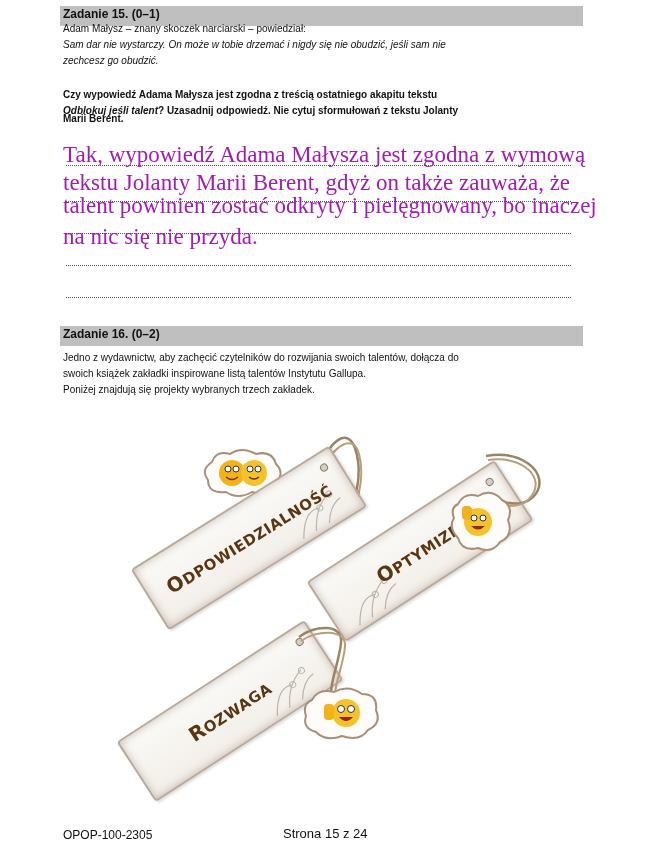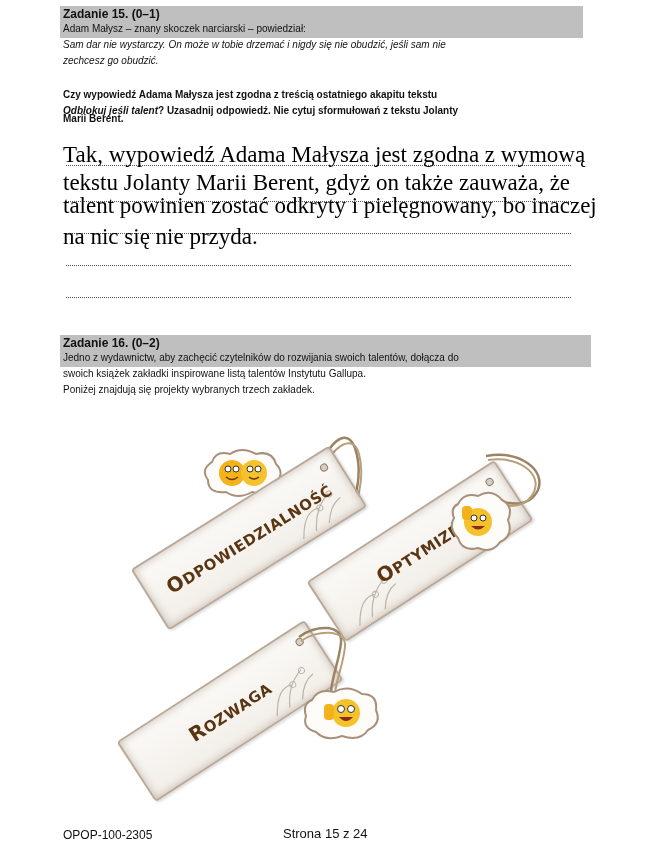--- a/index.html
+++ b/index.html
@@ -1,26 +1,26 @@
 <!DOCTYPE html>
 <html><head>
 <meta charset="utf-8">
 <style>
   html, body { margin: 0; padding: 0; background: #ffffff; }
   body { width: 658px; height: 843px; position: relative; overflow: hidden;
          font-family: "Liberation Sans", sans-serif; color: #111; }
   .abs { position: absolute; }
-  .task-bar { position: absolute; left: 60px; width: 523px; height: 32px; background: #bfbfbf; }
+  .task-bar { position: absolute; left: 60px; width: 523px; height: 20px; background: #bfbfbf; }
   .task-title { position: absolute; left: 3px; top: 1px; font-size: 12px; font-weight: bold; line-height: 14px; color: #111; }
   .line { position: absolute; left: 63px; font-size: 10px; line-height: 14px; white-space: nowrap; color: #111; }
   .italic { font-style: italic; }
   .bold { font-weight: bold; }
   .dots { position: absolute; left: 66px; width: 505px; height: 0; border-top: 1.5px dotted #555; }
   .answer { position: absolute; left: 63px; font-family: "Liberation Serif", serif; font-size: 23px;
-            line-height: 27px; color: #000000; white-space: nowrap; }
+            line-height: 27px; color: #a21caf; white-space: nowrap; }
   .footer { position: absolute; top: 826px; font-size: 13px; color: #111; }
 
   
   .bm { position: absolute; width: 230px; height: 68px; border-radius: 4px;
         background: linear-gradient(180deg,#fbfaf7 0%,#f2eee8 100%);
         border: 2px solid #b9a99a; box-shadow: inset 0 0 8px rgba(140,110,90,0.45), 1px 2px 3px rgba(0,0,0,0.15);
         transform-origin: center center; }
   .bm-text { position: absolute; left: 0; right: 0; top: 22px; text-align: center;
              font-family: "DejaVu Sans", sans-serif; font-weight: bold; color: #5a3512;
              font-size: 15px; letter-spacing: 0.5px; white-space: nowrap; }
@@ -49,21 +49,21 @@
 <div class="dots" style="top:201px;"></div>
 <div class="dots" style="top:233px;"></div>
 <div class="dots" style="top:265px;"></div>
 <div class="dots" style="top:297px;"></div>
 
 <div class="answer" style="top:141px;">Tak, wypowiedź Adama Małysza jest zgodna z wymową</div>
 <div class="answer" style="top:169px;">tekstu Jolanty Marii Berent, gdyż on także zauważa, że</div>
 <div class="answer" style="top:192px;">talent powinien zostać odkryty i pielęgnowany, bo inaczej</div>
 <div class="answer" style="top:223px;">na nic się nie przyda.</div>
 
-<div class="task-bar" style="top:335px;padding-left:8px;">
+<div class="task-bar" style="top:326px;">
   <span class="task-title">Zadanie 16. (0–2)</span>
 </div>
 <div class="line" style="top:351px;">Jedno z wydawnictw, aby zachęcić czytelników do rozwijania swoich talentów, dołącza do</div>
 <div class="line" style="top:367px;">swoich książek zakładki inspirowane listą talentów Instytutu Gallupa.</div>
 <div class="line" style="top:383px;">Poniżej znajdują się projekty wybranych trzech zakładek.</div>
 
 <div class="abs" style="left:130px; top:420px; width:420px; height:380px;">
 
   <svg class="string" style="left:180px; top:8px;" width="60" height="90" viewBox="0 0 60 90">
     <path d="M8 45 C 20 10, 38 0, 45 20 C 52 40, 48 60, 42 80" stroke="#9b8463" stroke-width="2.5" fill="none"></path>

